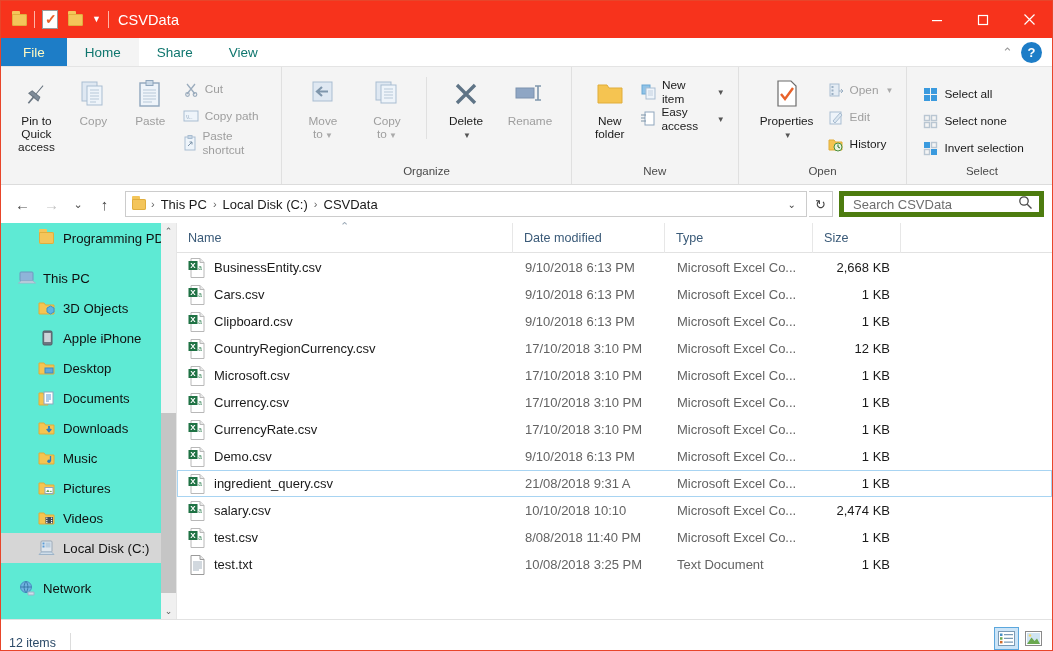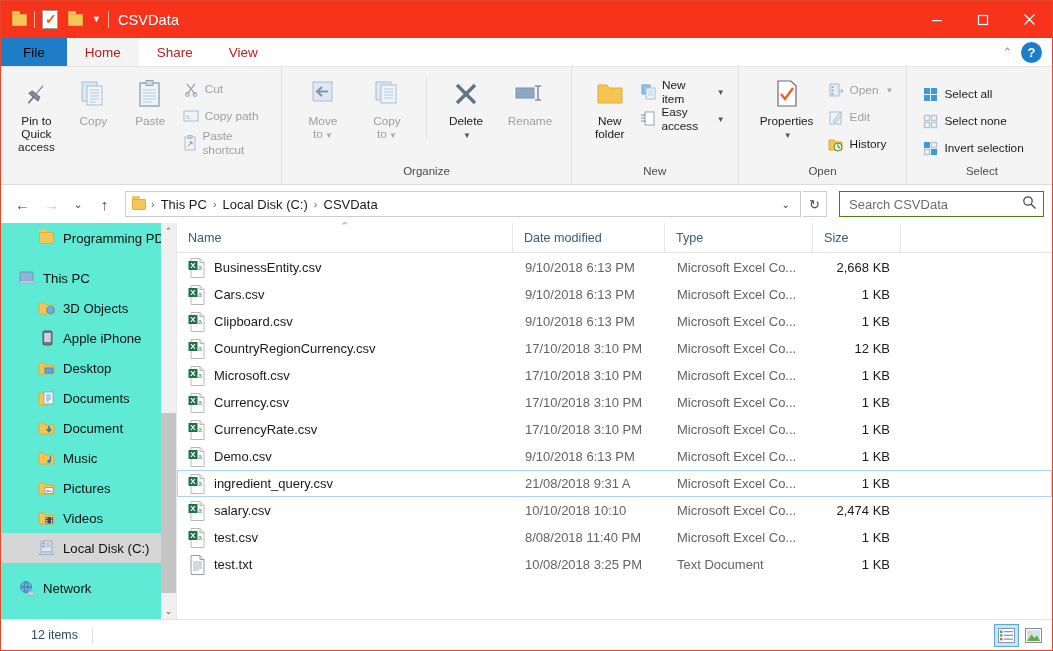--- a/index.html
+++ b/index.html
@@ -56,23 +56,23 @@
   }
   .wc svg { display: block; }
 
   
   .tabrow {
     height: 29px; background: #ffffff; display: flex; align-items: stretch;
     flex: none; position: relative; border-bottom: 1px solid #e4e4e4;
   }
   .tab {
     padding: 0 18px; display: flex; align-items: center;
-    font-size: 13.5px; color: #b91c1c; cursor: default;
-  }
-  .tab.file { background: #1d7dc7; color: #000000; padding: 0 22px; font-size: 13.5px; }
+    font-size: 13.5px; color: #0f766e; cursor: default;
+  }
+  .tab.file { background: #1d7dc7; color: #fef9c3; padding: 0 22px; font-size: 13.5px; }
   .tab.active { background: #f4f4f4; }
   .tabrow-right { margin-left: auto; display: flex; align-items: center; gap: 8px; padding-right: 10px; }
   .chev-up { color: #9b9b9b; font-size: 13px; cursor: default; }
   .help-btn {
     width: 21px; height: 21px; border-radius: 50%;
     background: #1d7dc7; color: #fff; font-size: 13px; font-weight: bold;
     display: flex; align-items: center; justify-content: center; cursor: default;
   }
 
   
@@ -129,22 +129,22 @@
   }
   .crumb { padding: 0 5px; cursor: default; }
   .crumb-sep { color: #636363; font-size: 11px; padding: 0 1px; cursor: default; }
   .crumb-drop { margin-left: auto; padding: 0 6px; color: #444; font-size: 10px; cursor: default; }
   .refresh-btn {
     width: 24px; height: 26px; border: 1px solid #cccccc; border-left: none;
     display: flex; align-items: center; justify-content: center;
     color: #444; font-size: 13px; cursor: default; background: #fff;
   }
   .searchbox {
-    width: 205px; height: 26px; border: 1px solid #4d7c0f; background: #fff;
-    display: flex; align-items: center; padding: 0 6px 0 9px; margin-left: 10px;
+    width: 205px; height: 26px; border: 5px solid #4d7c0f; background: #fff;
+    display: flex; align-items: center; padding: 0 6px 0 9px; margin-left: 4px;
     font-size: 13px; color: #6d6d6d;
   }
   .searchbox .mag { margin-left: auto; color: #4a4a4a; }
 
   
   .main { flex: 1; display: flex; min-height: 0; position: relative; }
 
   
   .navpane {
     width: 176px; flex: none; background: #5eead4; position: relative;
@@ -202,21 +202,21 @@
   .cell.type { color: #636363; }
   .cell.size { color: #1a1a1a; text-align: right; padding-right: 12px; padding-left: 0; }
 
   
   .csv-ico { width: 17px; height: 20px; position: relative; flex: none; }
   .txt-ico { width: 17px; height: 20px; position: relative; flex: none; }
 
   
   .statusbar {
     height: 31px; flex: none; background: #fff; border-top: 1px solid #e2e2e2;
-    display: flex; align-items: center; padding: 0 6px 0 30px;
+    display: flex; align-items: flex-end; padding: 0 6px 0 8px;
   }
   .status-text { font-size: 12.4px; color: #2b4a68; }
   .status-sep { width: 1px; height: 17px; background: #dcdcdc; margin-left: 14px; }
   .view-btns { margin-left: auto; display: flex; gap: 2px; }
   .view-btn {
     width: 25px; height: 23px; display: flex; align-items: center; justify-content: center;
     cursor: default; border: 1px solid transparent;
   }
   .view-btn.active { background: #cce4f7; border-color: #5ba7dd; }
 </style>
@@ -615,21 +615,21 @@
           </span>
           <span>Documents</span>
         </div>
         <div class="nav-item lvl1">
           <span class="nav-ico">
             <svg width="17" height="14" viewBox="0 0 17 14">
                 <path d="M1 2 H6 L7.5 4 H16 V13 H1 Z" fill="#f5c451" stroke="#e0ad3b"></path>
                 <path d="M11 5 V9 M8.8 8 L11 10.5 L13.2 8" stroke="#2a7fc0" stroke-width="1.8" fill="none"></path>
               </svg>
           </span>
-          <span>Document</span>
+          <span>Downloads</span>
         </div>
         <div class="nav-item lvl1">
           <span class="nav-ico">
             <svg width="17" height="14" viewBox="0 0 17 14">
                 <path d="M1 2 H6 L7.5 4 H16 V13 H1 Z" fill="#f5c451" stroke="#e0ad3b"></path>
                 <path d="M12.5 5 V10" stroke="#2a7fc0" stroke-width="1.3"></path>
                 <circle cx="11" cy="10.3" r="1.7" fill="#2a7fc0"></circle>
               </svg>
           </span>
           <span>Music</span>

